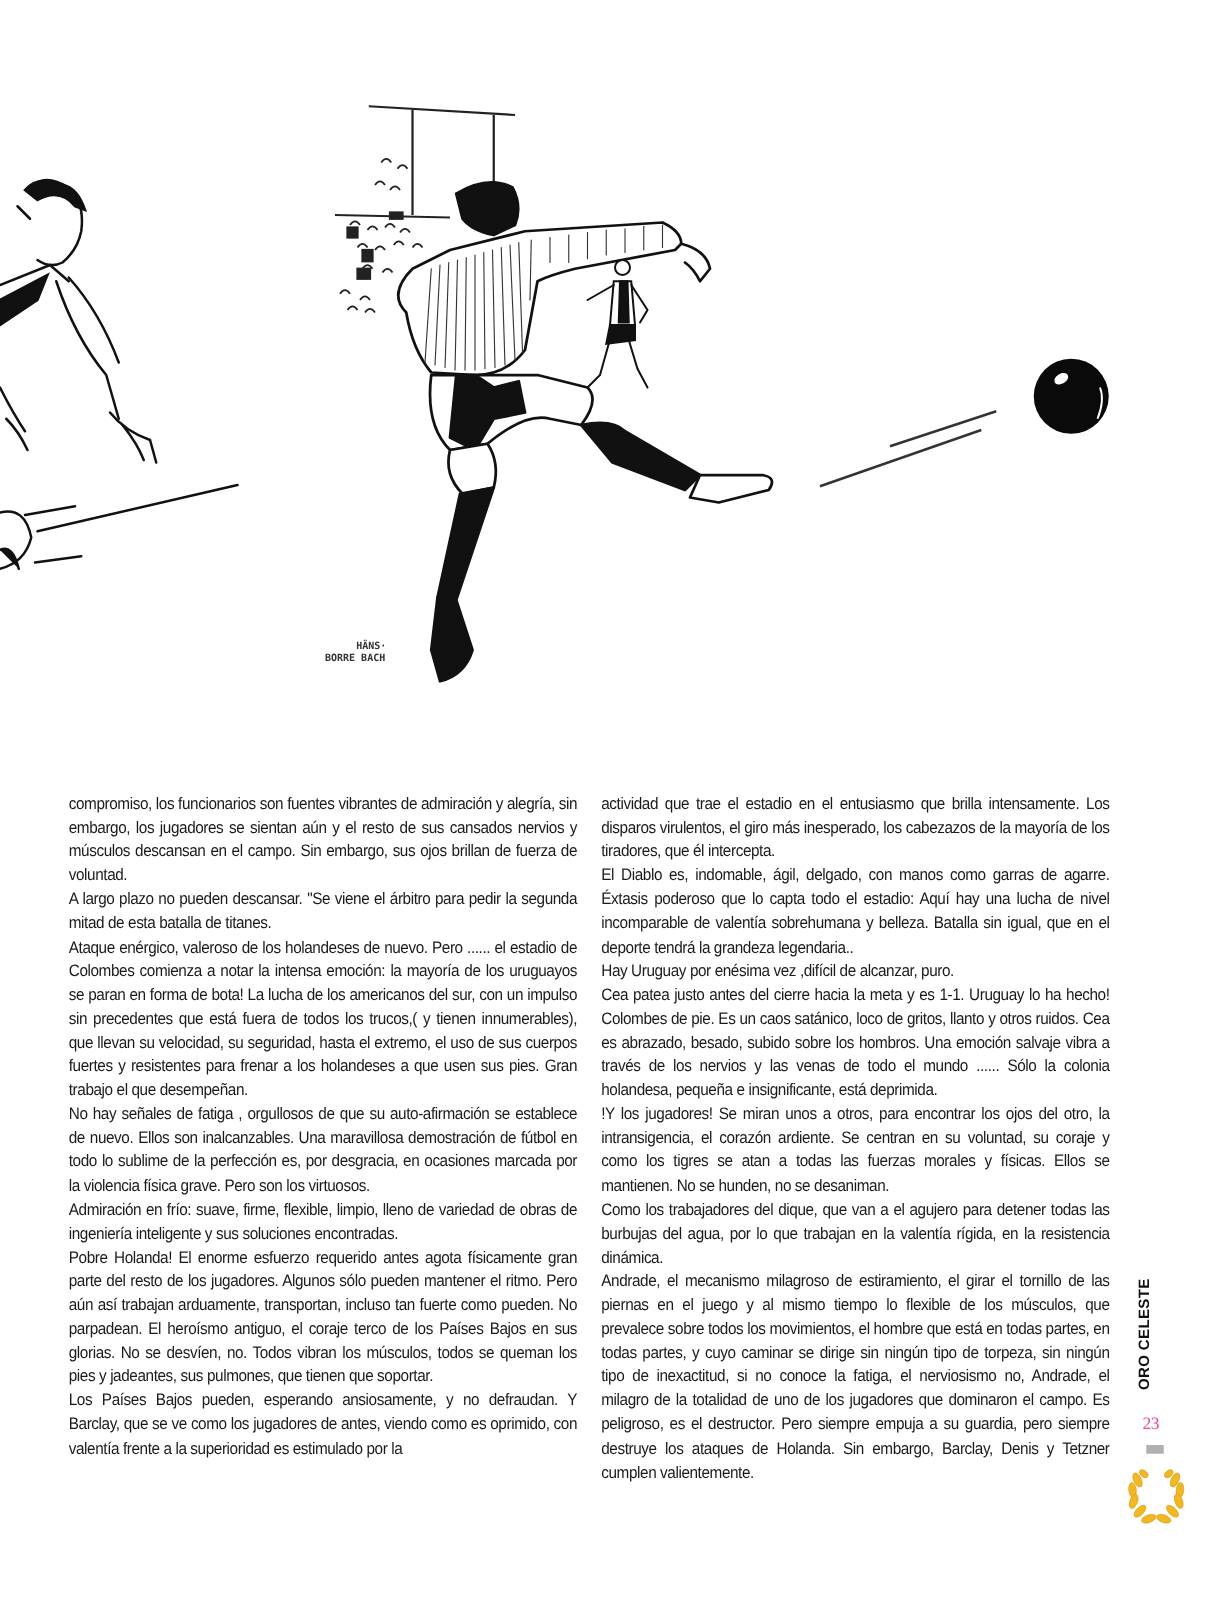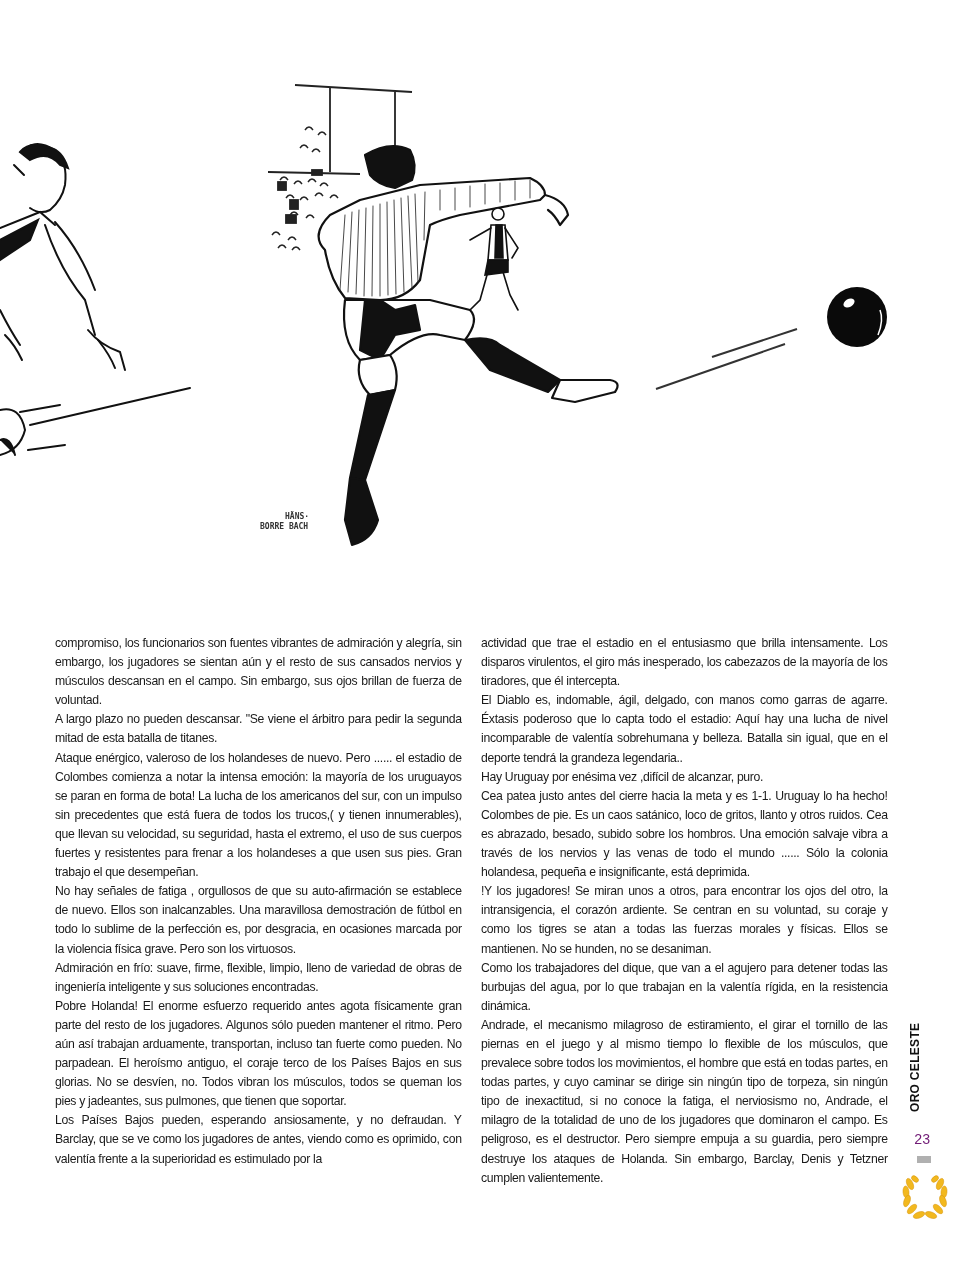--- a/index.html
+++ b/index.html
@@ -5,21 +5,21 @@
   html, body { margin: 0; padding: 0; background: #ffffff; }
   body { width: 977px; height: 1280px; position: relative; overflow: hidden; font-family: "Liberation Sans", sans-serif; }
   .illustration { position: absolute; left: 0; top: 0; width: 977px; height: 600px; }
   .illustration svg { width: 977px; height: 600px; display: block; }
   .col { position: absolute; top: 633px; width: 407px; font-family: "Liberation Sans", sans-serif; font-size: 13.3px; line-height: 19.1px; color: #1a1a1a; text-align: justify; letter-spacing: -0.35px; transform: scaleX(0.92); transform-origin: left top; }
   .col.left { left: 55px; width: 442px; }
   .col.right { left: 481px; width: 442px; }
   .col p { margin: 0; }
   .side { position: absolute; left: 900px; top: 1020px; width: 50px; height: 210px; }
   .side-title { position: absolute; left: 8px; top: 92px; transform: rotate(-90deg); transform-origin: left top; font-family: "Liberation Sans", sans-serif; font-weight: bold; font-size: 12px; letter-spacing: 0.3px; white-space: nowrap; color: #111; }
-  .page-number { position: absolute; left: 14px; top: 112px; font-family: Liberation Mono, monospace; font-size: 14px; color: #701a75; letter-spacing: -0.5px; }
+  .page-number { position: absolute; left: 14px; top: 112px; font-family: Liberation Serif, serif; font-size: 14px; color: #ec4899; letter-spacing: -0.5px; }
   .gray-bar { position: absolute; left: 17px; top: 136px; width: 14px; height: 7px; background: #b0b0b0; }
   .laurel { position: absolute; left: 0px; top: 150px; width: 50px; height: 52px; }
 </style>
 </head>
 <body>
 
 <div class="illustration">
   <svg viewBox="0 0 977 600" xmlns="http://www.w3.org/2000/svg">
 
     <g stroke="#111" stroke-width="2" fill="none" stroke-linecap="round">

